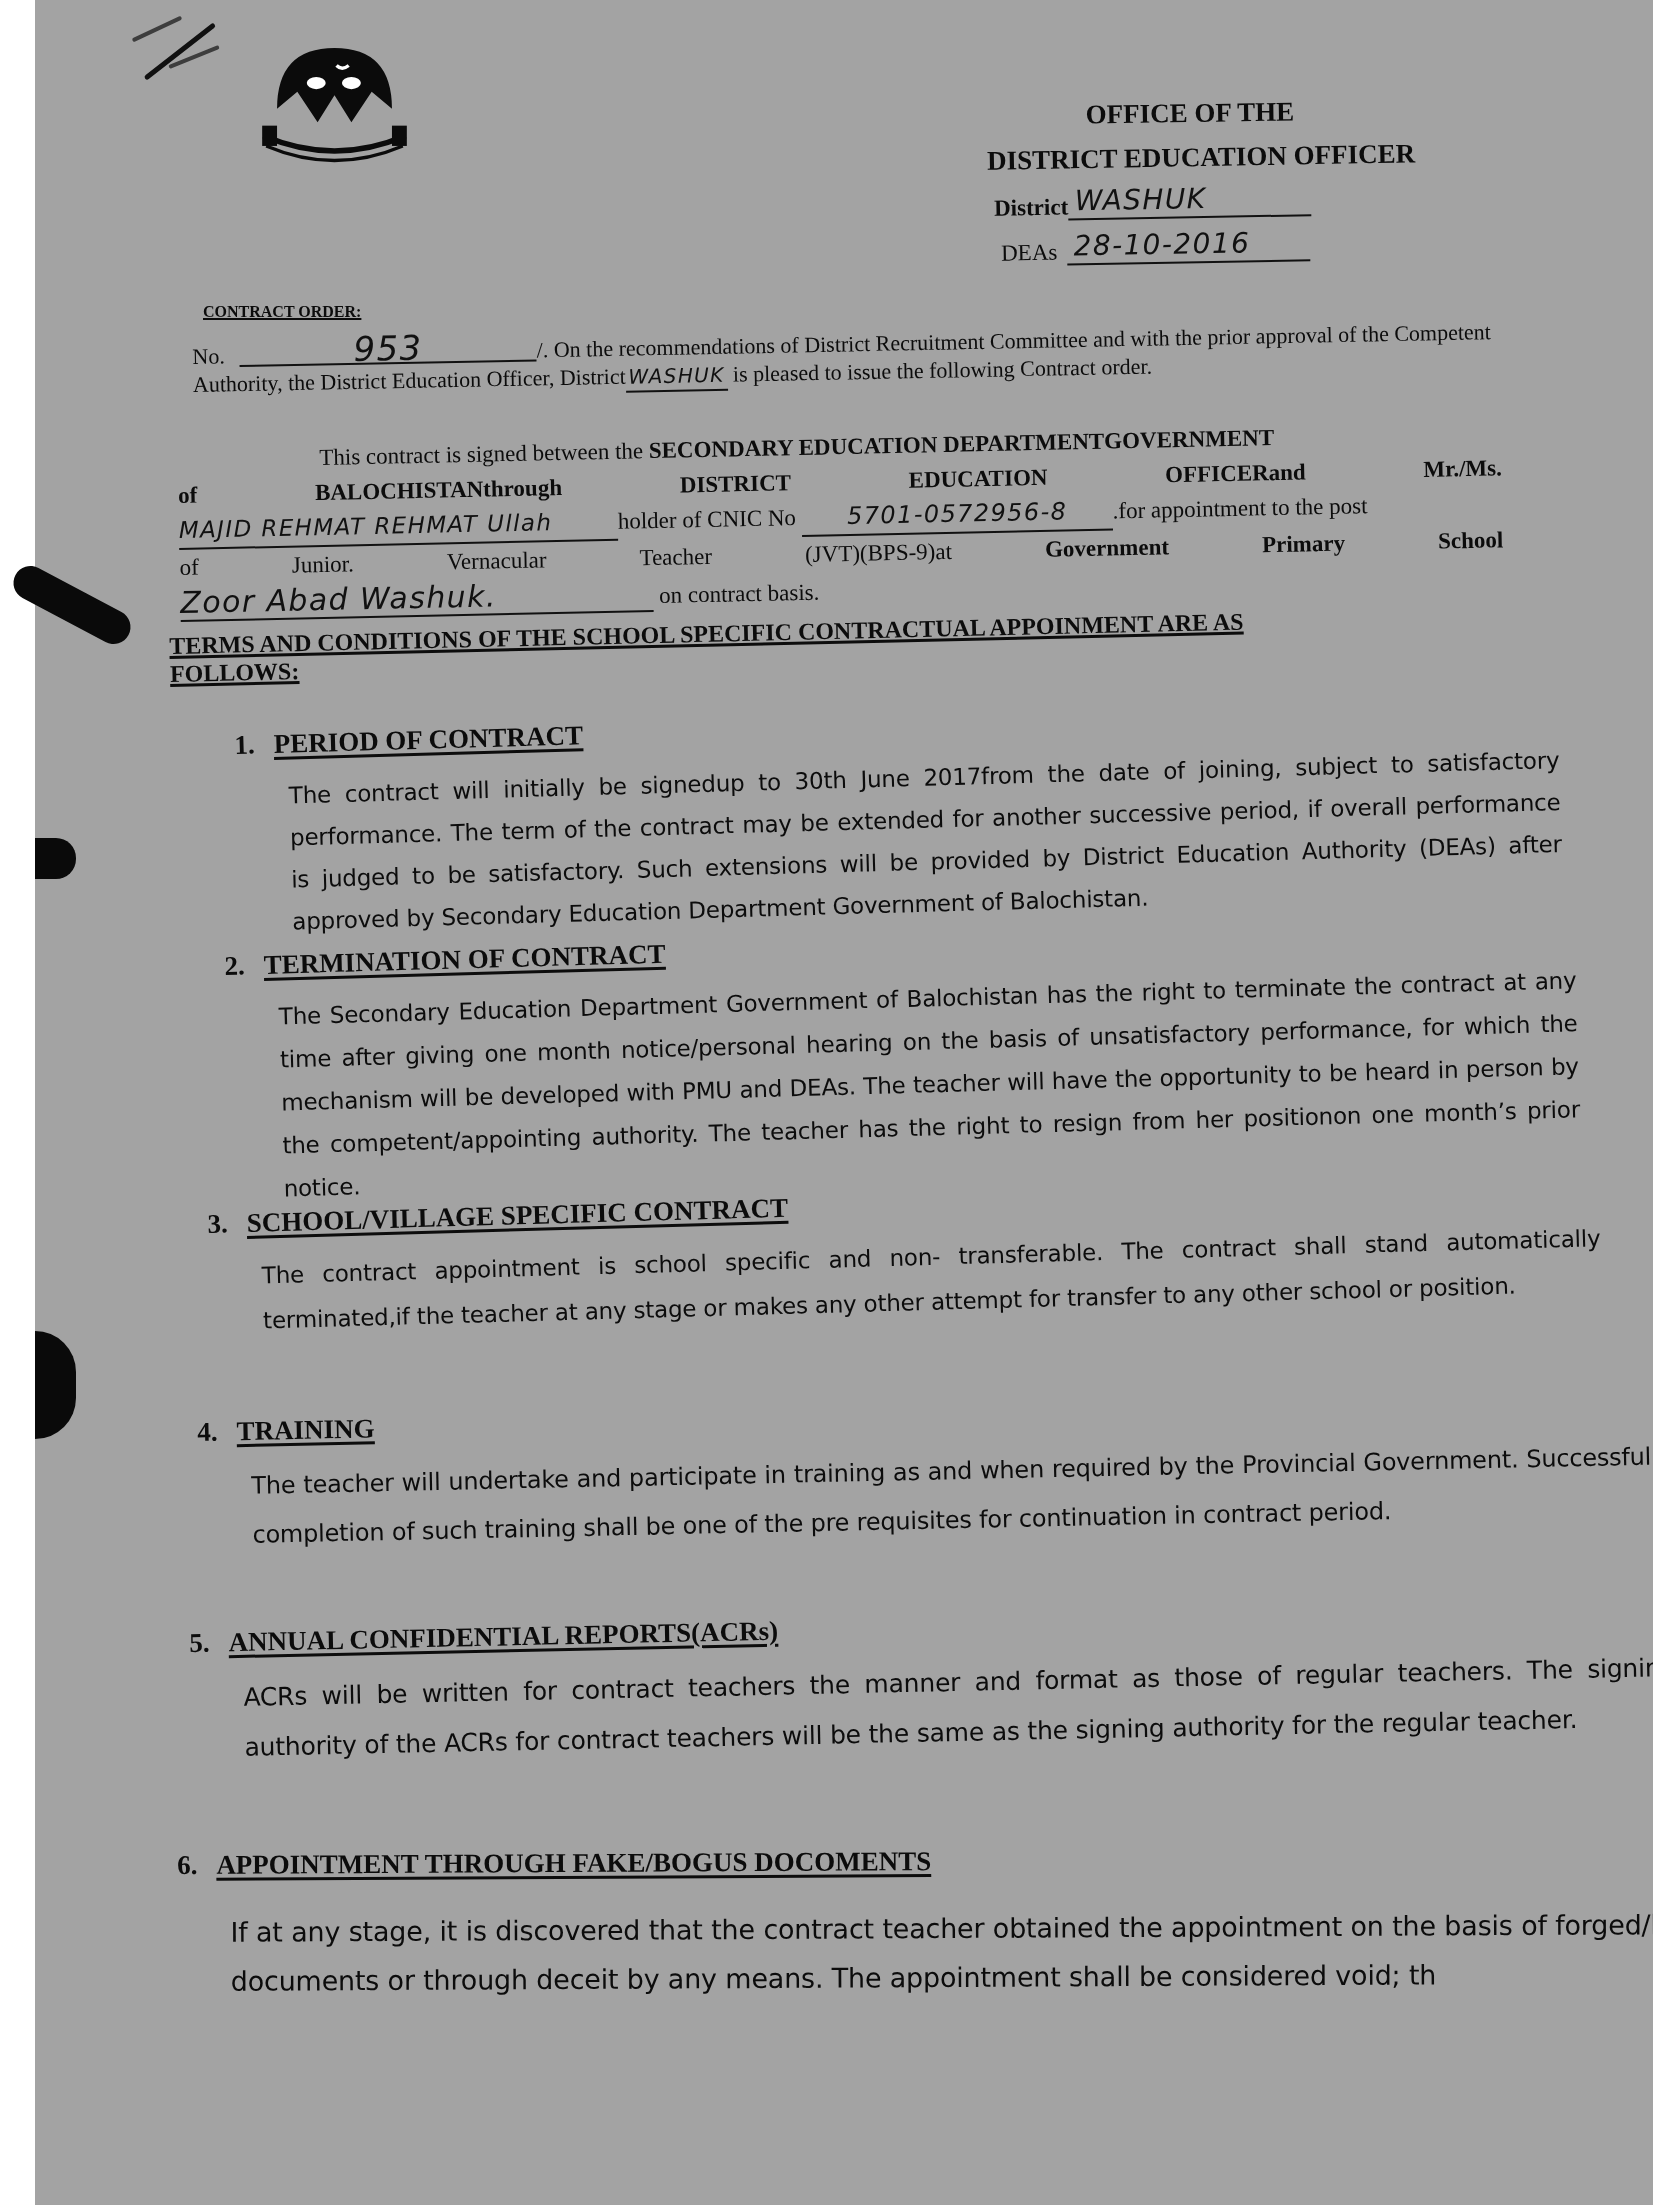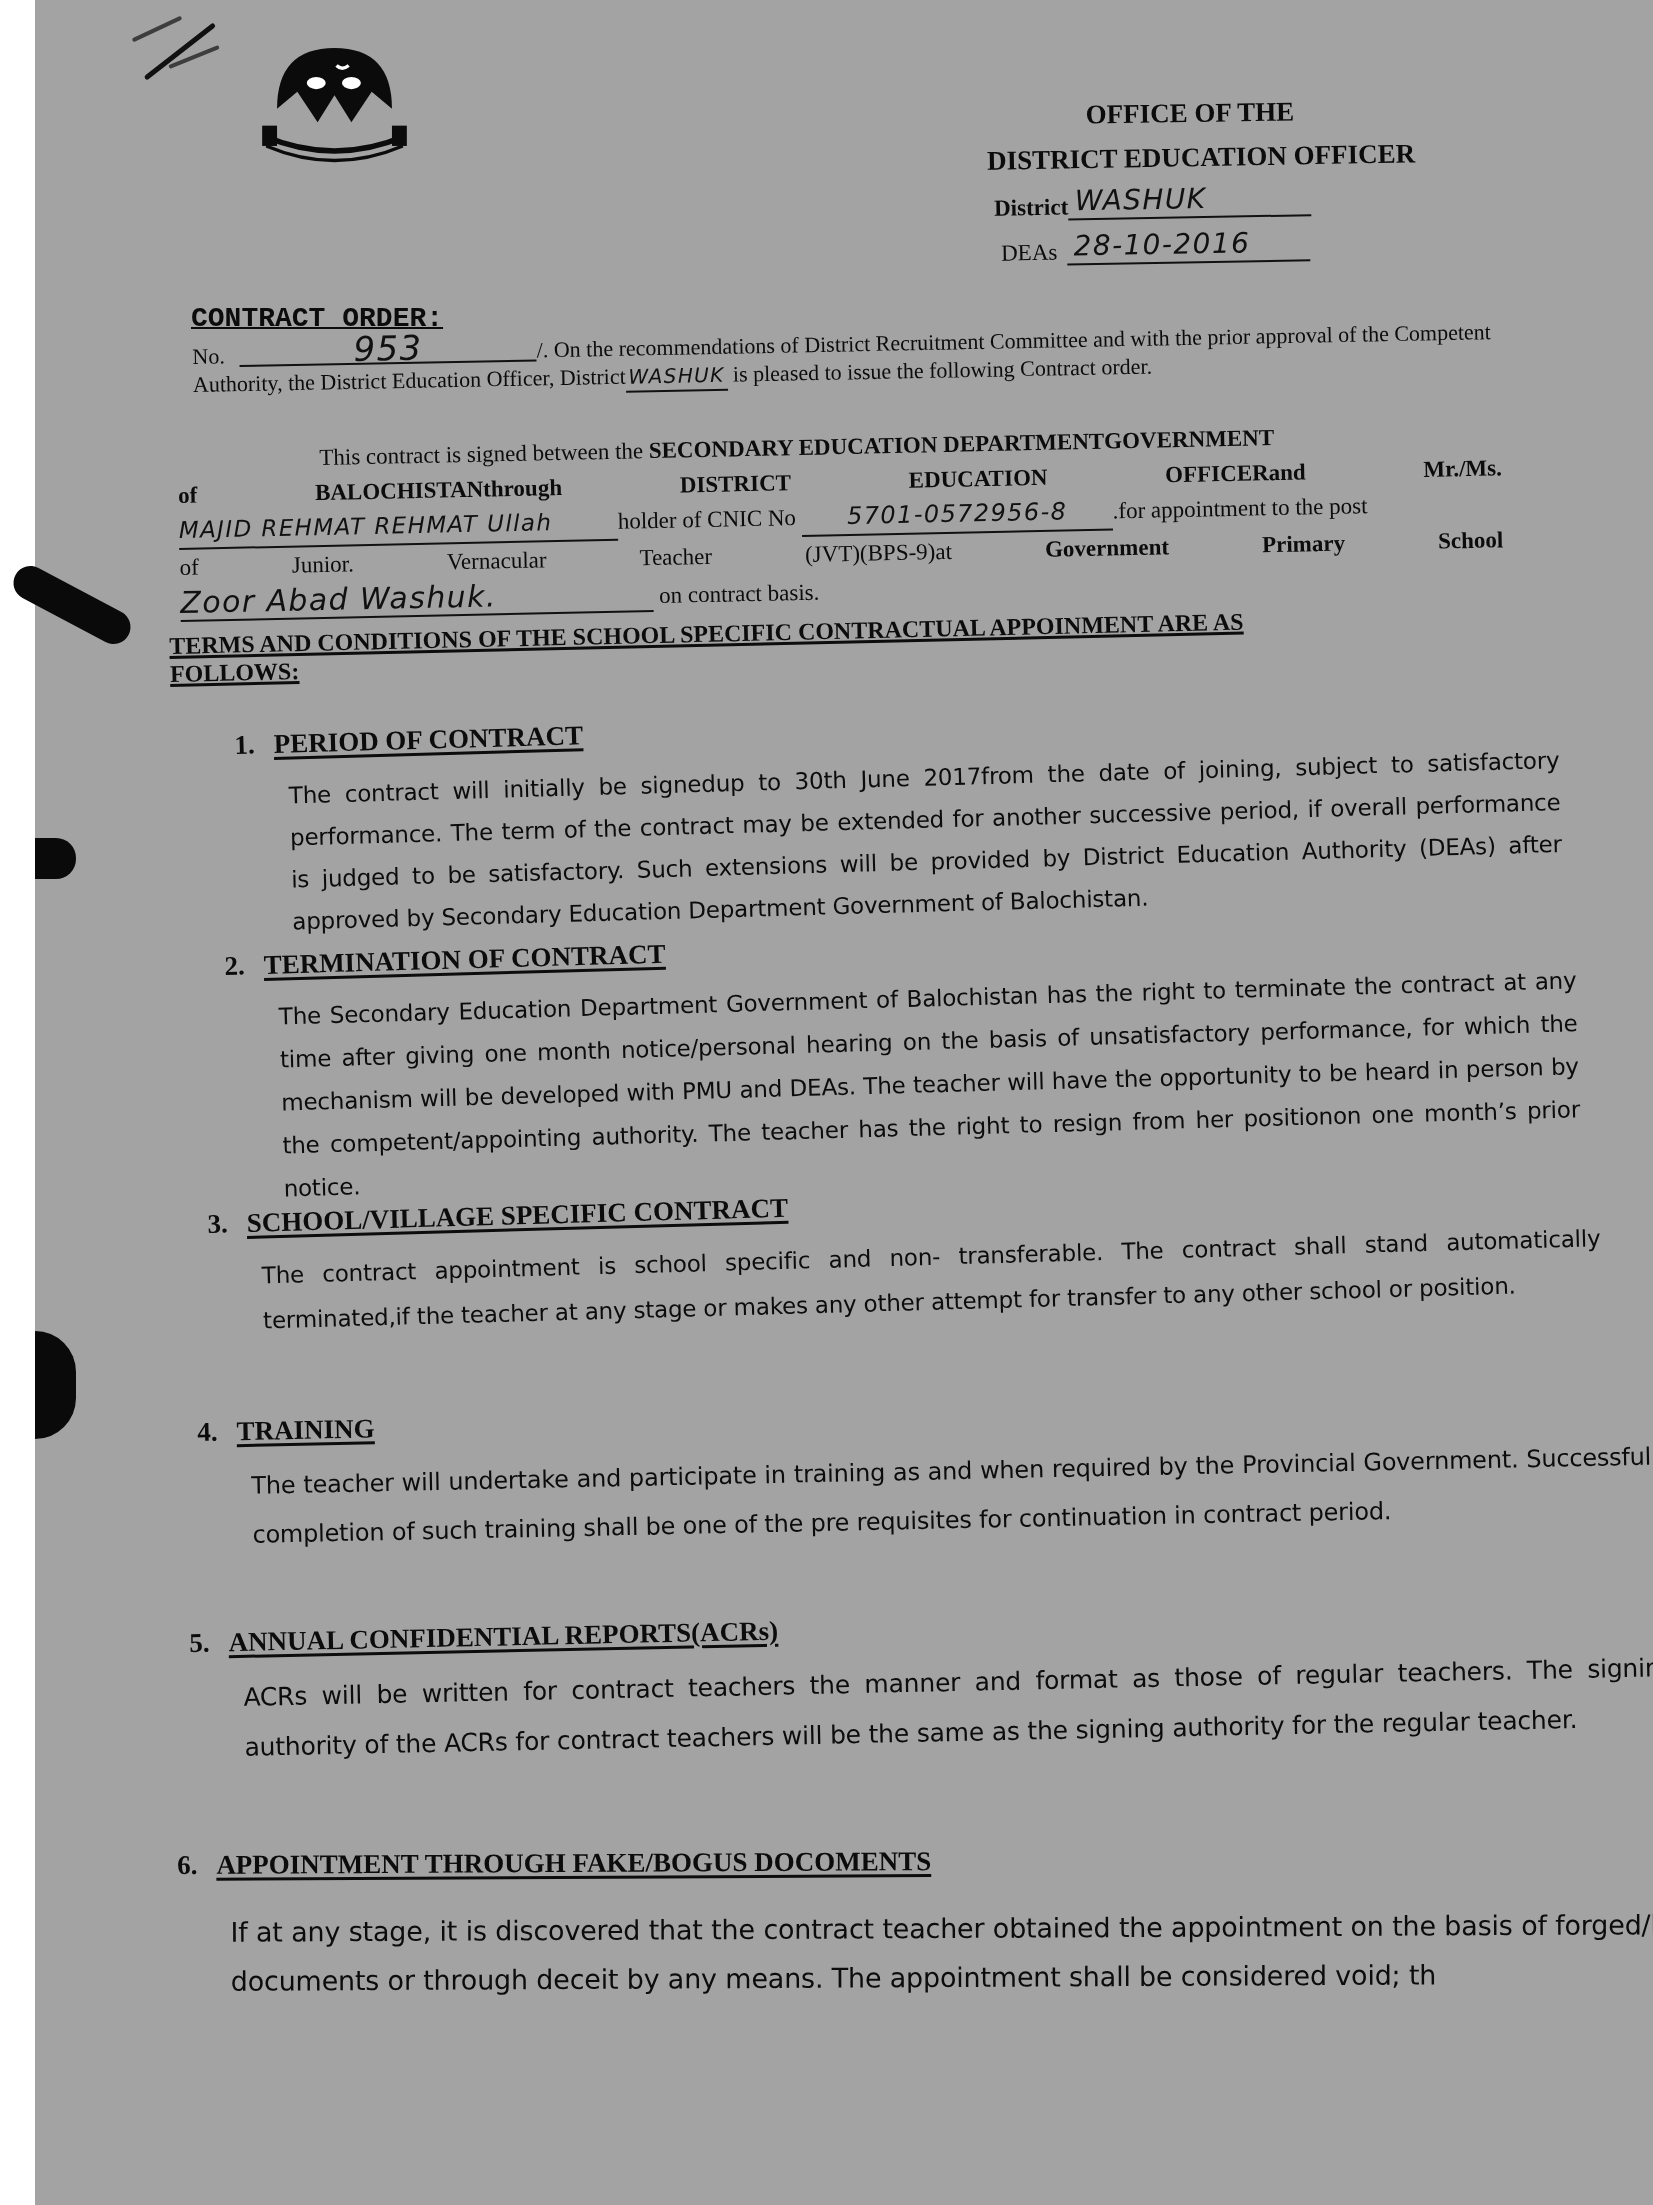--- a/index.html
+++ b/index.html
@@ -8,21 +8,21 @@
   .serif{font-family:"Liberation Serif","DejaVu Serif",serif;}
   .hand{font-family:"DejaVu Sans",sans-serif;font-style:italic;font-weight:normal;color:#111;letter-spacing:1.4px;}
   .abs{position:absolute;}
   .logo{left:215px;top:41px;width:169px;height:122px;}
   .header-block{left:959px;top:98px;width:541px;}
   .office-line1{font-weight:bold;font-size:27px;text-align:center;width:378px;margin-left:6.8px;transform:rotate(-0.8deg);}
   .office-line2{font-weight:bold;font-size:27px;margin-top:12px;transform:rotate(-1deg);margin-left:-6.8px;}
   .hdr-row{font-weight:bold;font-size:23px;display:flex;align-items:flex-end;margin-top:8px;transform:rotate(-1deg);}
   .hdr-row .fill{display:inline-block;border-bottom:2px solid #111;min-width:236px;padding-left:6.8px;font-size:28px;height:35px;line-height:35px;}
   .hdr-row.dated{font-weight:normal;margin-left:6.8px;}
-  .contract-title{left:156px;top:303px;font-weight:bold;font-size:28px;text-decoration:underline;text-decoration-thickness:2px;font-family:Liberation Mono, monospace;}
+  .contract-title{left:168px;top:303px;font-weight:bold;font-size:16px;text-decoration:underline;text-decoration-thickness:2px;}
   .para{font-size:22px;line-height:28px;}
   .no-line{left:157px;top:338px;width:1304px;transform:rotate(-1.1deg);transform-origin:left top;}
   .fill-inline{display:inline-block;border-bottom:2px solid #111;text-align:center;}
   .contract-para{left:142px;top:443px;width:1324px;transform:rotate(-1.2deg);transform-origin:left top;font-size:23px;line-height:35px;}
   .contract-para b{font-weight:bold;}
   .justify-row{display:flex;justify-content:space-between;align-items:flex-end;}
   .terms-head{left:134px;top:632px;width:1297px;transform:rotate(-1.3deg);transform-origin:left top;font-weight:bold;font-size:24px;text-decoration:underline;text-decoration-thickness:2.7px;line-height:28px;}
   .section{position:absolute;font-family:"DejaVu Sans","Liberation Sans",sans-serif;transform-origin:left top;}
   .sec-head{font-family:"Liberation Serif","DejaVu Serif",serif;font-weight:bold;font-size:27px;display:flex;gap:19px;align-items:baseline;}
   .sec-head .t{text-decoration:underline;text-decoration-thickness:3.4px;text-underline-offset:4px;}

